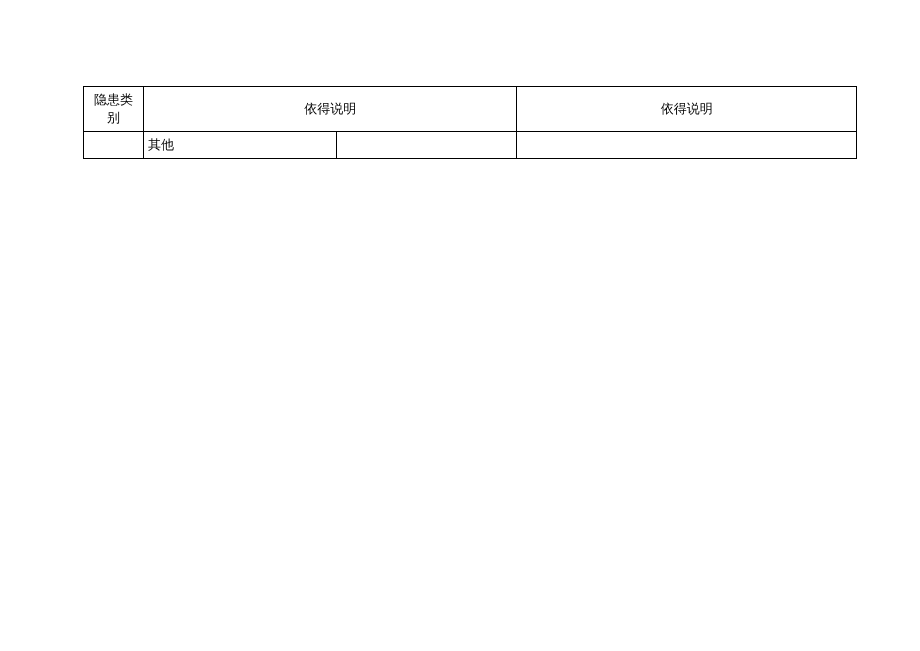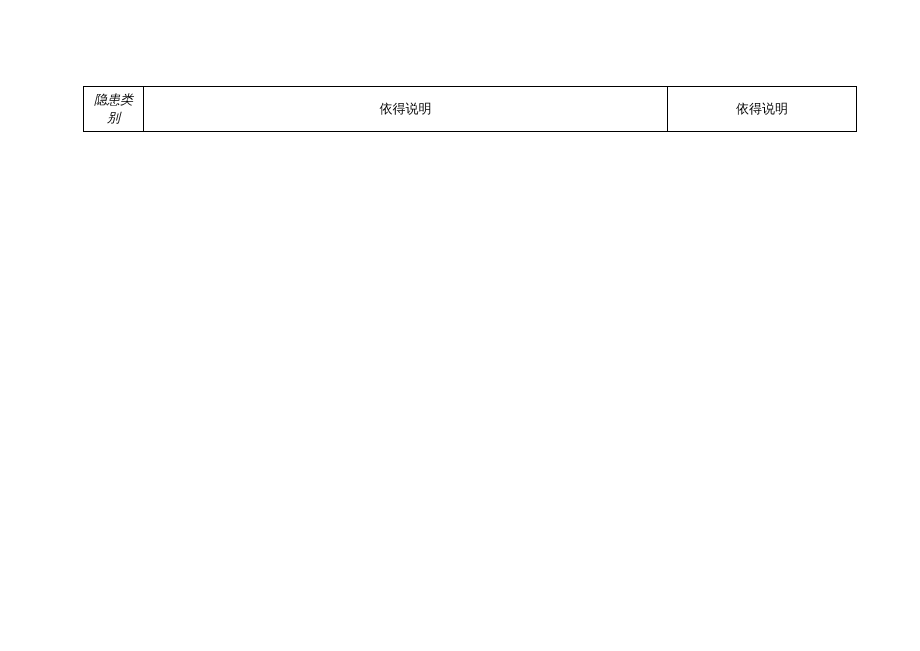--- a/index.html
+++ b/index.html
@@ -32,21 +32,20 @@
       padding: 4px 6px;
     }
     .header-row td {
       height: 24px;
     }
     .data-row td {
       height: 20px;
     }
     .col-category {
       width: 60px;
-      font-style: italic;
     }
     .col-sub {
       width: 48px;
     }
     .col-content {
       width: 180px;
     }
     .col-description {
       width: auto;
       font-family: Liberation Mono, monospace;
@@ -60,15 +59,21 @@
 <body>
 
 <div class="table-container">
   <table>
     <tbody>
         <tr class="header-row">
       <td class="col-category">隐患类别</td>
       <td class="col-content" colspan="2">依得说明</td>
       <td class="col-description">依得说明</td>
     </tr>
+    <tr class="data-row">
+      <td class="col-sub"></td>
+      <td class="other-label">其他</td>
+      <td class="col-content"></td>
+      <td class="col-description"></td>
+    </tr>
   </tbody>
     </table>
 </div>
 
 </body></html>

